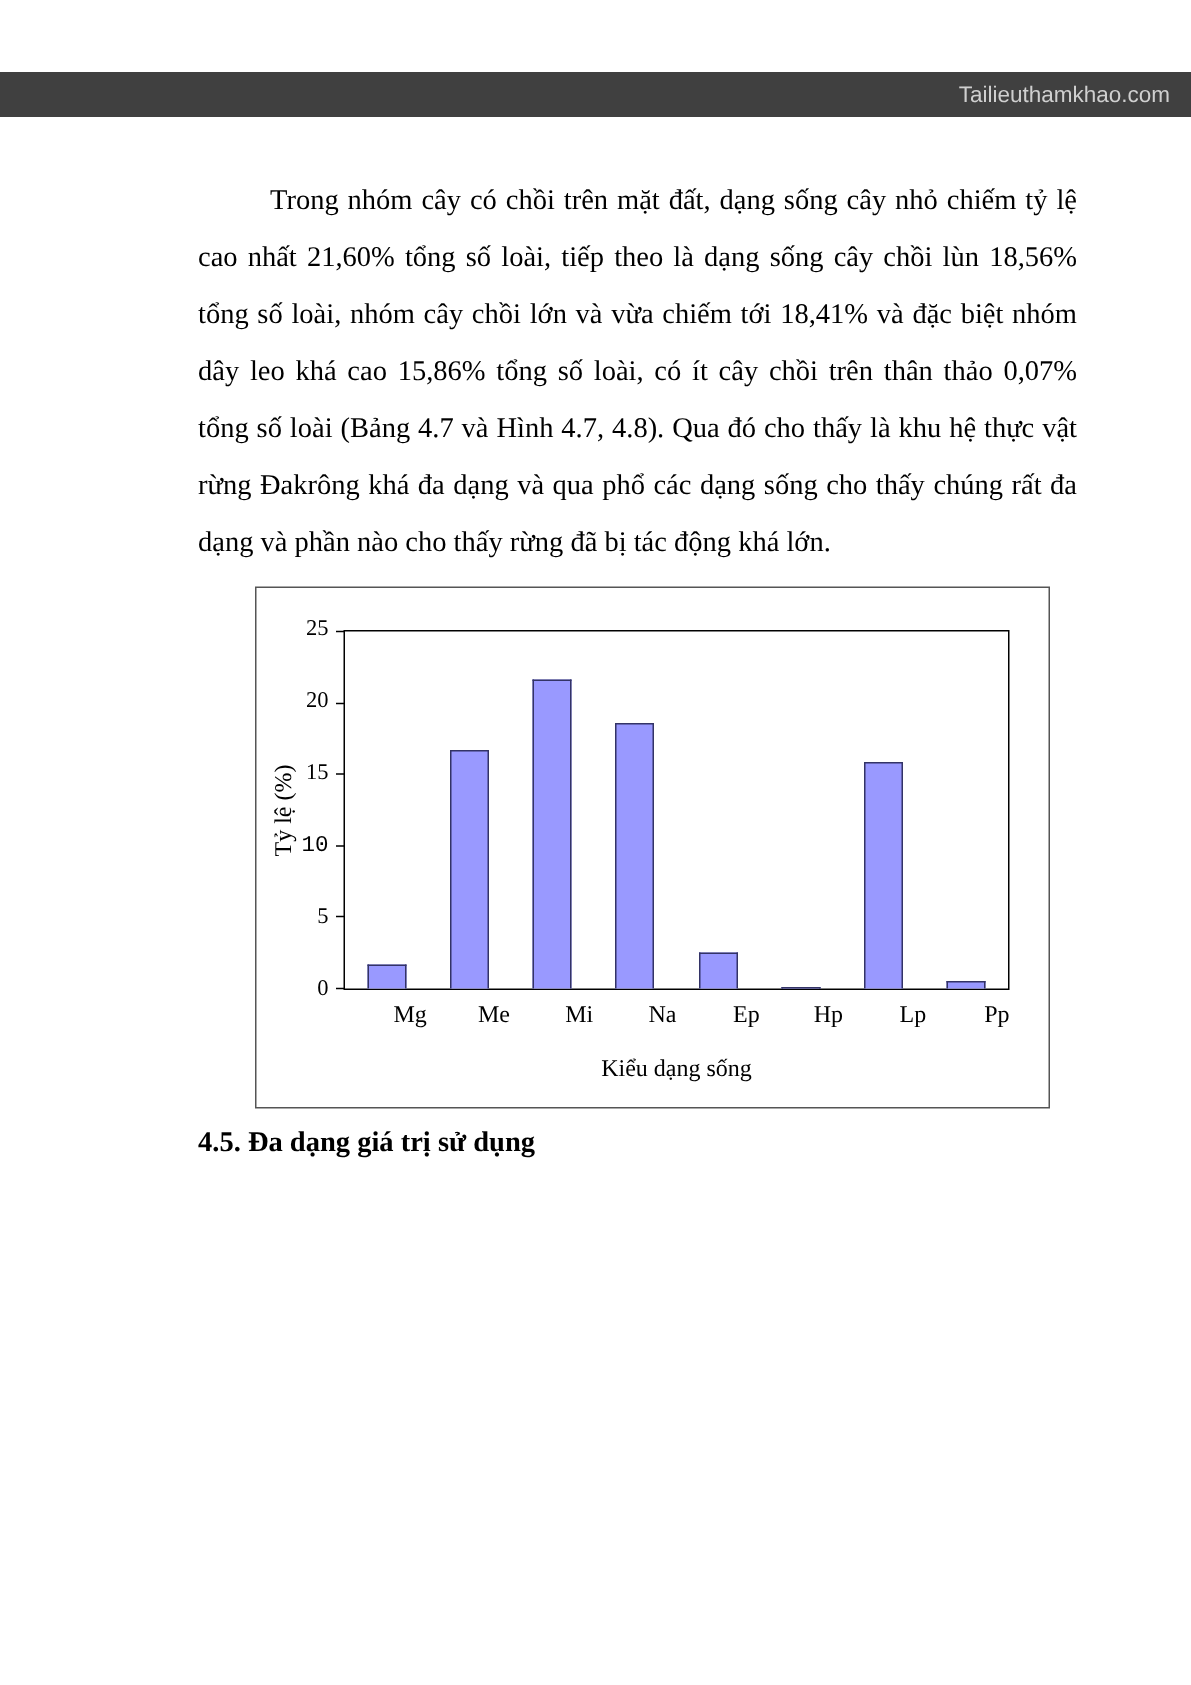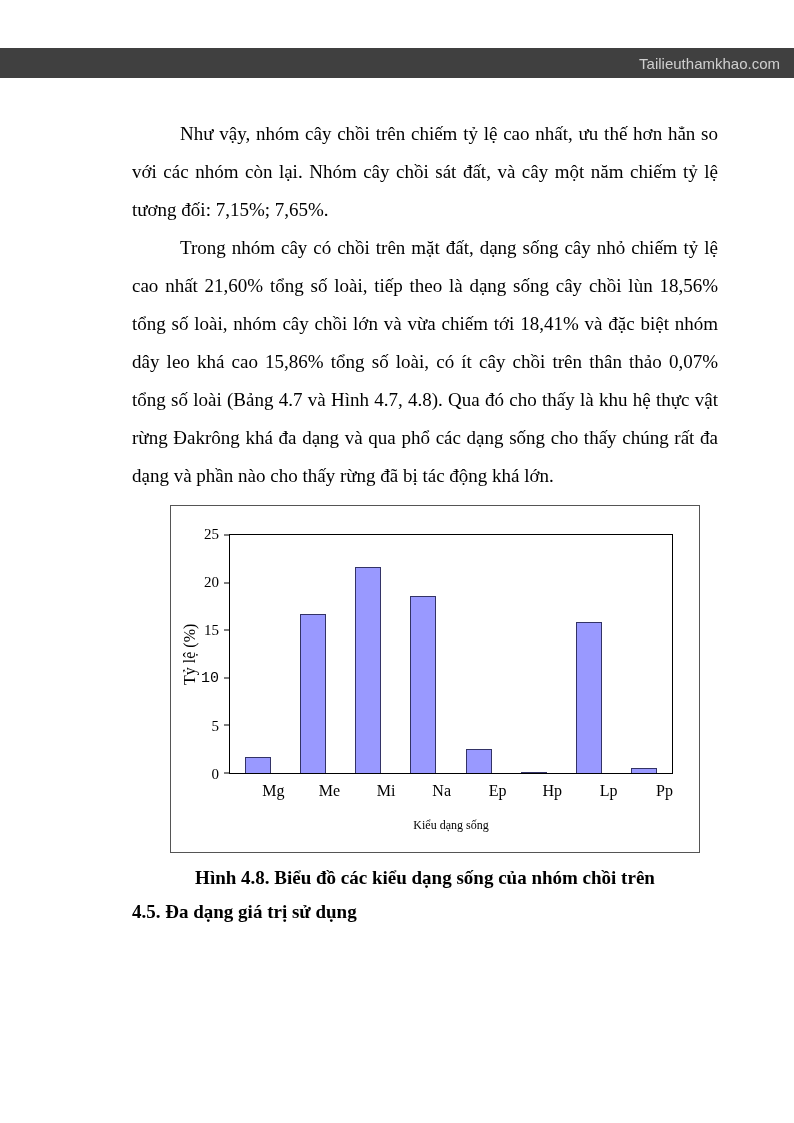--- a/index.html
+++ b/index.html
@@ -88,21 +88,21 @@
   }
   .xlabel-row {
     position: absolute; left: 58px; top: 276px; width: 444px;
     display: flex;
   }
   .xlab {
     flex: 1; text-align: right; font-size: 16px;
   }
   .x-axis-title {
     position: absolute; left: 58px; top: 312px; width: 444px;
-    text-align: center; font-size: 12px;
+    text-align: center; font-size: 16px;
   }
 
   .figure-caption {
     margin-top: 14px;
     font-size: 19px; font-weight: bold;
     text-align: center;
   }
   .section-heading {
     margin-top: 4px;
     font-size: 19px; font-weight: bold;
@@ -114,21 +114,20 @@
 
 <div class="page">
 
   <div class="top-bar">
     <a class="site-link" href="#">Tailieuthamkhao.com</a>
   </div>
 
   <div class="page-number">56</div>
 
   <div class="content">
-    <p>Như vậy, nhóm cây chồi trên chiếm tỷ lệ cao nhất, ưu thế hơn hẳn so với các nhóm còn lại. Nhóm cây chồi sát đất, và cây một năm chiếm tỷ lệ tương đối: 7,15%; 7,65%.</p>
     <p>Trong nhóm cây có chồi trên mặt đất, dạng sống cây nhỏ chiếm tỷ lệ cao nhất 21,60% tổng số loài, tiếp theo là dạng sống cây chồi lùn 18,56% tổng số loài, nhóm cây chồi lớn và vừa chiếm tới 18,41% và đặc biệt nhóm dây leo khá cao 15,86% tổng số loài, có ít cây chồi trên thân thảo 0,07% tổng số loài (Bảng 4.7 và Hình 4.7, 4.8). Qua đó cho thấy là khu hệ thực vật rừng Đakrông khá đa dạng và qua phổ các dạng sống cho thấy chúng rất đa dạng và phần nào cho thấy rừng đã bị tác động khá lớn.</p>
 
     <div class="figure">
       <div class="chart-box">
         <div class="y-axis-label">Tỷ lệ (%)</div>
         <div class="ytick-col" id="ytick-col">
             <div class="ytick-label" style="bottom: 0%;">0</div>
             <div class="ytick-label" style="bottom: 20%;">5</div>
             <div class="ytick-label" style="bottom: 40%; font-family: Liberation Mono, monospace;">10</div>
             <div class="ytick-label" style="bottom: 60%; margin-left: 40px;">15</div>
@@ -174,19 +173,18 @@
             <div class="xlab">Me</div>
             <div class="xlab">Mi</div>
             <div class="xlab">Na</div>
             <div class="xlab">Ep</div>
             <div class="xlab">Hp</div>
             <div class="xlab">Lp</div>
             <div class="xlab">Pp</div>
           </div>
         <div class="x-axis-title">Kiểu dạng sống</div>
       </div>
-      <div class="figure-caption">Hình 4.8. Biểu đồ các kiểu dạng sống của nhóm chồi trên</div>
     </div>
 
     <div class="section-heading">4.5. Đa dạng giá trị sử dụng</div>
   </div>
 
 </div>
 
 </body></html>

